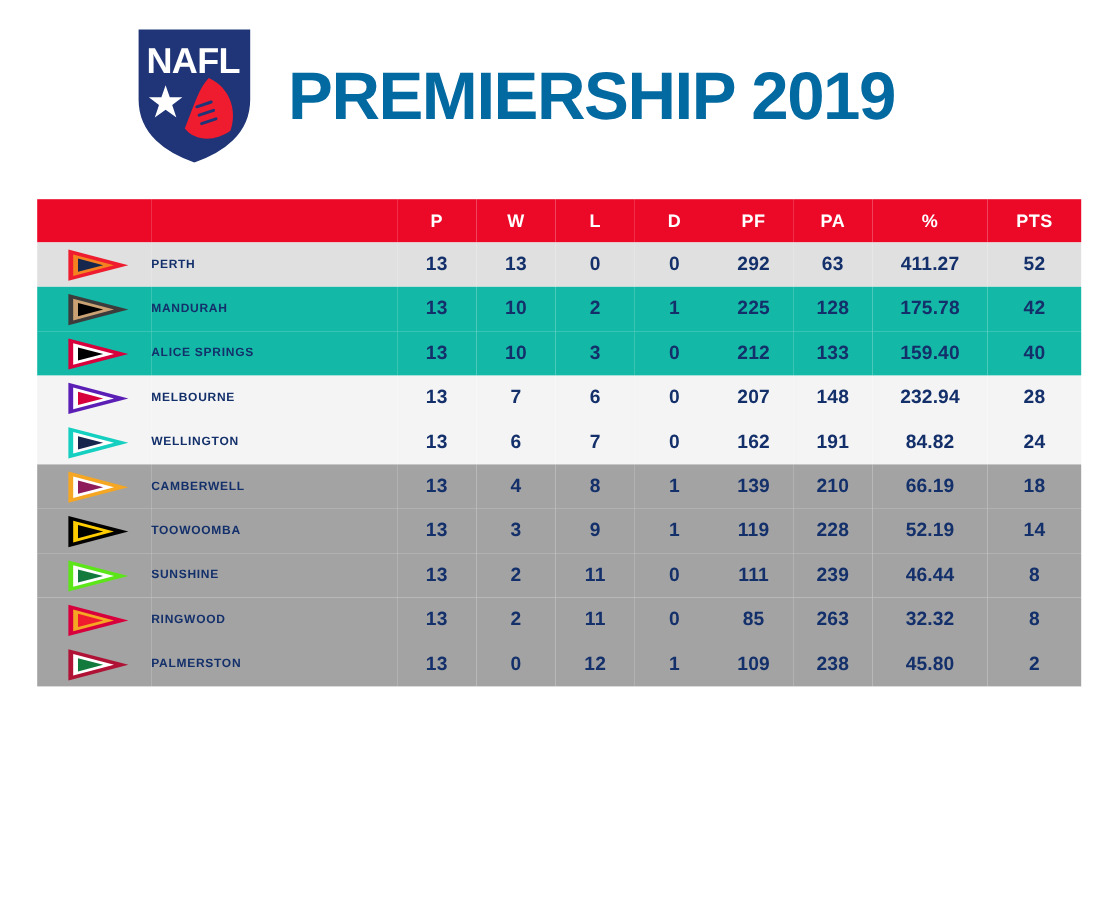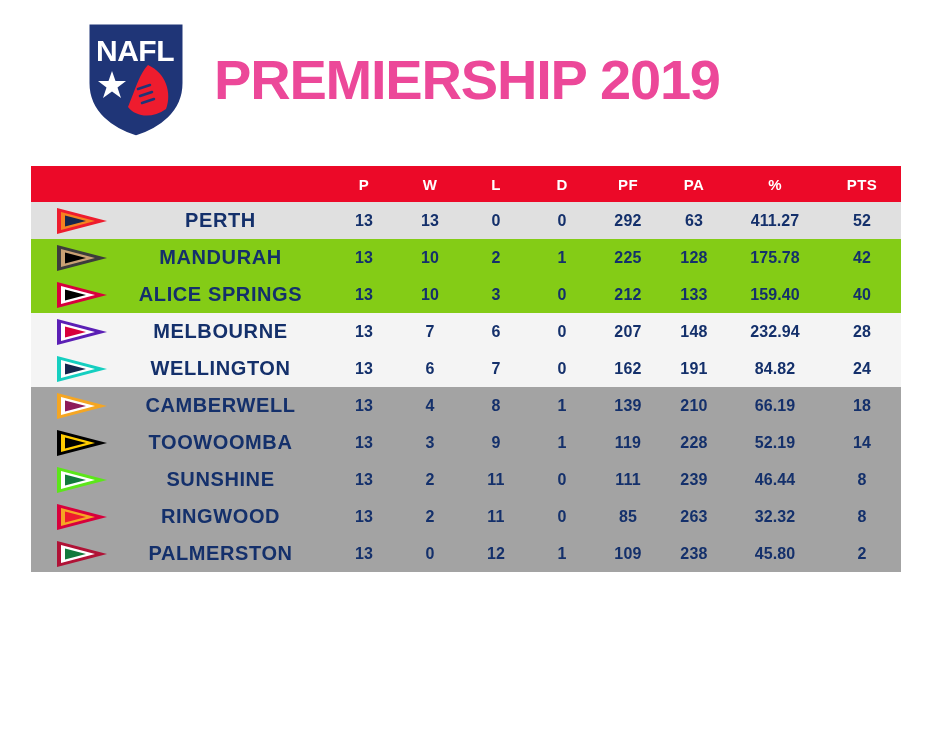--- a/index.html
+++ b/index.html
@@ -13,37 +13,37 @@
     font-family: "Liberation Sans", sans-serif;
     overflow: hidden;
     position: relative;
   }
 
   
   .page-header {
     display: flex;
     align-items: center;
     height: 160px;
-    padding-left: 86px;
+    padding-left: 112px;
     box-sizing: border-box;
   }
   .logo {
     width: 100px;
     height: 118px;
     flex: 0 0 auto;
     position: relative;
   }
   .logo svg { display: block; width: 100%; height: 100%; }
 
   .title {
     margin-left: 28px;
     font-size: 56px;
     font-weight: 700;
     letter-spacing: -1.2px;
-    color: #ec4899;
+    color: #0369a1;
     line-height: 1;
     white-space: nowrap;
     font-family: "Liberation Sans", sans-serif;
   }
 
   
   .ladder {
     position: absolute;
     left: 31px;
     top: 166px;
@@ -75,34 +75,34 @@
     height: 37px;
     padding: 0;
     font-size: 16px;
     font-weight: 700;
     color: #14306b;
     text-align: center;
     vertical-align: middle;
     letter-spacing: 0.2px;
   }
   .ladder tbody td.td-team {
-    text-align: center;
+    text-align: left;
     padding-right: 16px;
-    font-size: 20px;
+    font-size: 10px;
     letter-spacing: 0.6px;
   }
   .ladder tbody td.td-flag {
     text-align: left;
     padding-left: 24px;
   }
   .ladder tbody td.td-pct { letter-spacing: 0.1px; }
 
   
   tr.zone-top    td { background: #e0e0e0; }
-  tr.zone-finals td { background: #84cc16; }
+  tr.zone-finals td { background: #14b8a6; }
   tr.zone-mid    td { background: #f4f4f4; }
   tr.zone-rest   td { background: #a3a3a3; }
 
   .flag { display: block; }
 </style>
 </head>
 <body>
 
 <div class="page-header">
 

